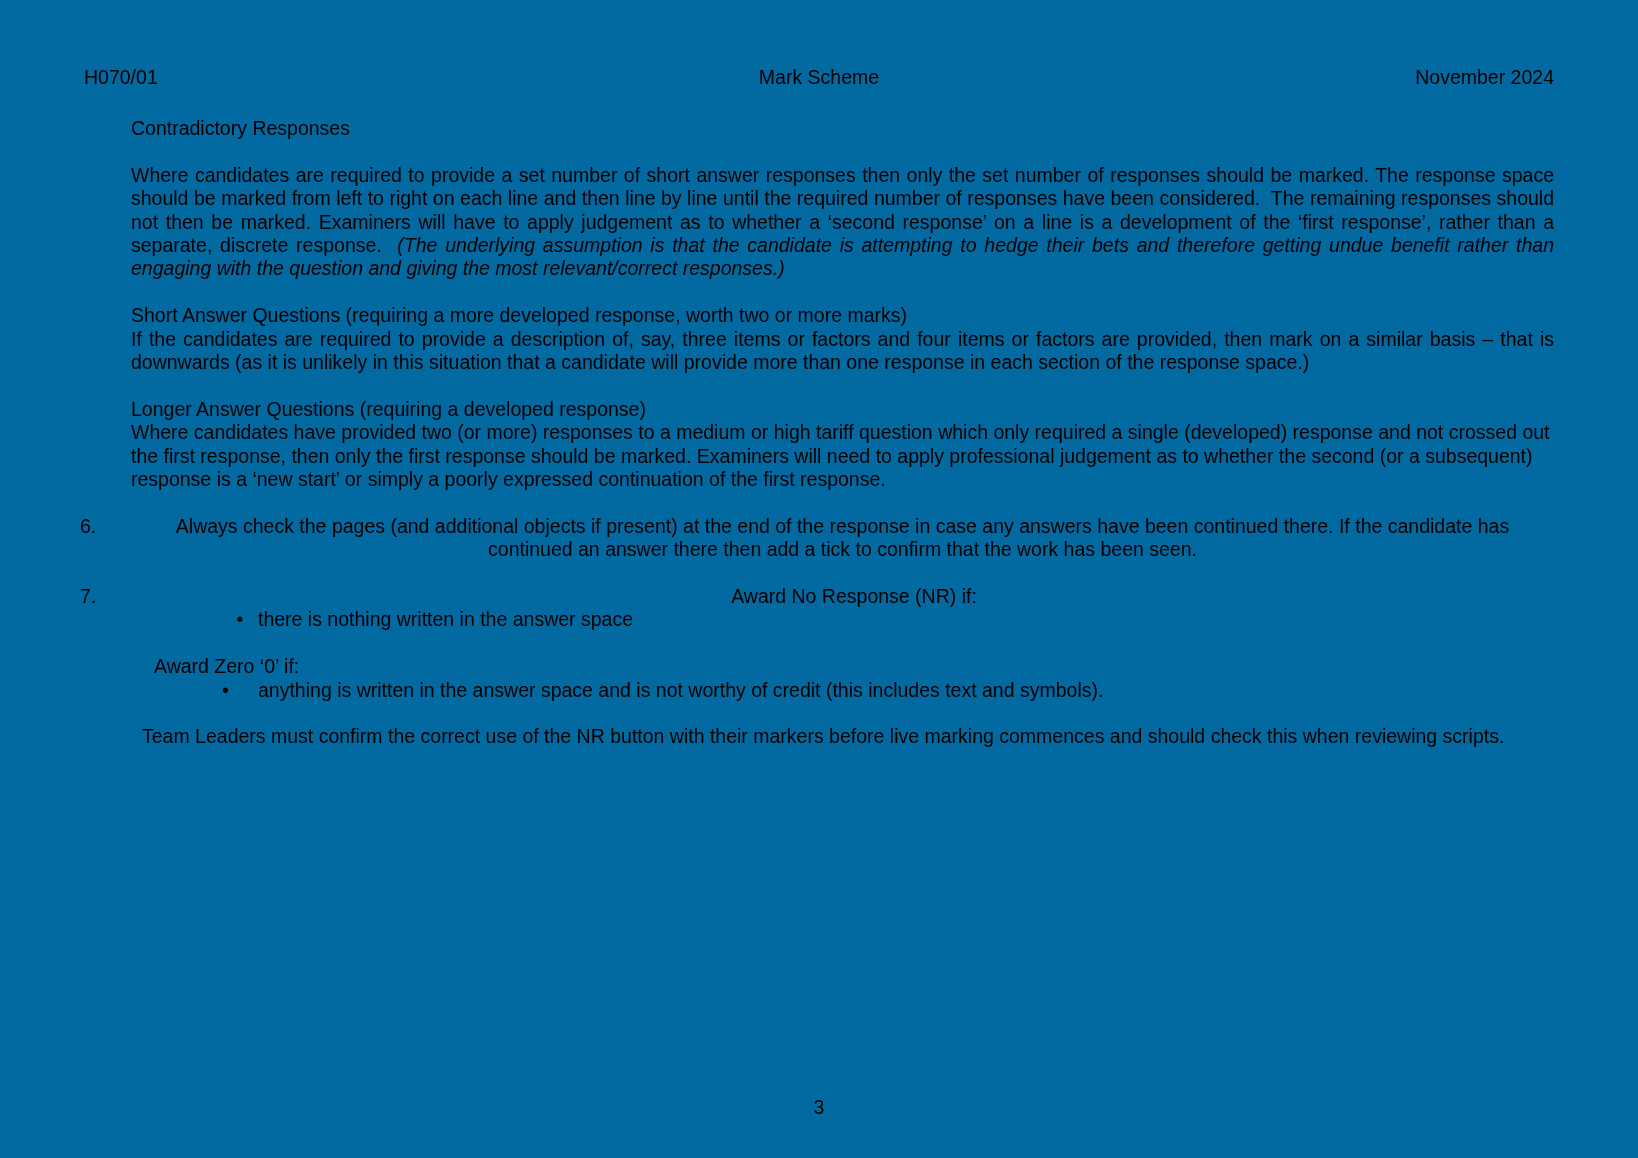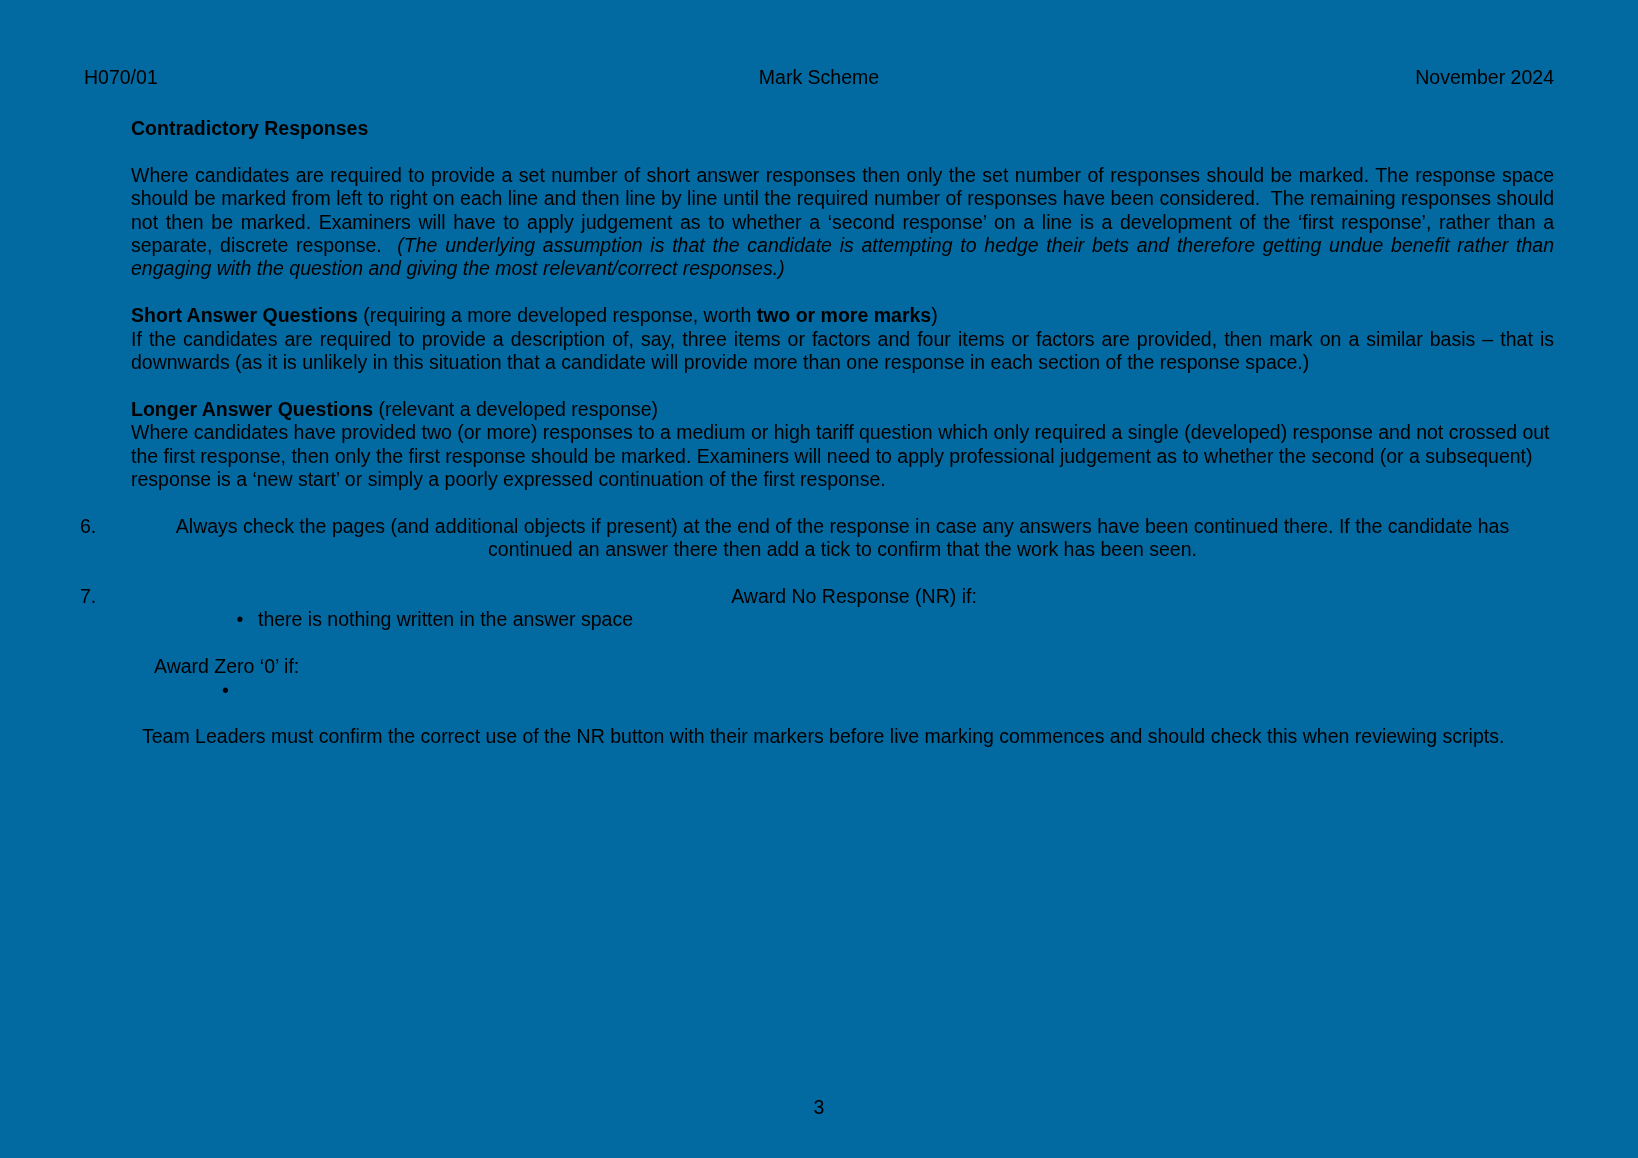--- a/index.html
+++ b/index.html
@@ -27,21 +27,21 @@
   .header .hc { }
   .header .hr { text-align: right; }
   .content {
     position: absolute;
     left: 80px;
     top: 117px;
     width: 1474px; 
   }
   .section { margin-left: 51px; } 
   .gap { margin-top: 23.4px; }
-  .b { font-weight: bold; }
+  .b { font-weight: normal; }
   .i { font-style: italic; }
   .just { text-align: justify; }
   p, .h-line { margin: 0; padding: 0; }
   .numbered { display: flex; }
   .numbered .num-col { flex: none; width: 51px; }   
   .numbered .num-col-wide { flex: none; width: 74px; } 
   .numbered .item-body { flex: 1; text-align: center; }
   .bullet-row { display: flex; margin-left: 68px; } 
   .bullet-row .bullet-char { flex: none; width: 36px; } 
   .indent-sub { margin-left: 74px; }  
@@ -74,21 +74,21 @@
     <div class="section gap">
       <p class="just"><span>Where candidates are required to provide a set number of short answer responses then only the set number of responses should be marked. The response space should be marked from left to right on each line and then line by line until the required number of responses have been considered.&nbsp; The remaining responses should not then be marked. Examiners will have to apply judgement as to whether a ‘second response’ on a line is a development of the ‘first response’, rather than a separate, discrete response.</span><span class="i">&nbsp; (The underlying assumption is that the candidate is attempting to hedge their bets and therefore getting undue benefit rather than engaging with the question and giving the most relevant/correct responses.)</span></p>
     </div>
 
     <div class="section gap">
       <div class="h-line"><span class="b">Short Answer Questions</span><span> (requiring a more developed response, worth </span><span class="b">two or more marks</span><span>)</span></div>
       <p class="just">If the candidates are required to provide a description of, say, three items or factors and four items or factors are provided, then mark on a similar basis – that is downwards (as it is unlikely in this situation that a candidate will provide more than one response in each section of the response space.)</p>
     </div>
 
     <div class="section gap">
-      <div class="h-line"><span class="b">Longer Answer Questions</span><span> (relevant a developed response)</span></div>
+      <div class="h-line"><span class="b">Longer Answer Questions</span><span> (requiring a developed response)</span></div>
       <p>Where candidates have provided two (or more) responses to a medium or high tariff question which only required a single (developed) response and not crossed out the first response, then only the first response should be marked. Examiners will need to apply professional judgement as to whether the second (or a subsequent) response is a ‘new start’ or simply a poorly expressed continuation of the first response.</p>
     </div>
 
     <div class="numbered gap">
       <span class="num-col">6.</span>
       <span class="item-body">Always check the pages (and additional objects if present) at the end of the response in case any answers have been continued there. If the candidate has continued an answer there then add a tick to confirm that the work has been seen.</span>
     </div>
 
     <div class="numbered gap">
       <span class="num-col-wide">7.</span>
@@ -98,20 +98,21 @@
             <span class="bullet-char">•</span>
             <span>there is nothing written in the answer space</span>
           </span>
       </span>
     </div>
 
     <div class="indent-sub gap">
       <div>Award Zero ‘0’ if:</div>
       <div class="bullet-row">
           <span class="bullet-char">•</span>
+          <span>anything is written in the answer space and is not worthy of credit (this includes text and symbols).</span>
         </div>
     </div>
 
     <p class="indent-team gap">Team Leaders must confirm the correct use of the NR button with their markers before live marking commences and should check this when reviewing scripts.</p>
 
   </div>
 
   <div class="page-number">3</div>
 
 </div>

